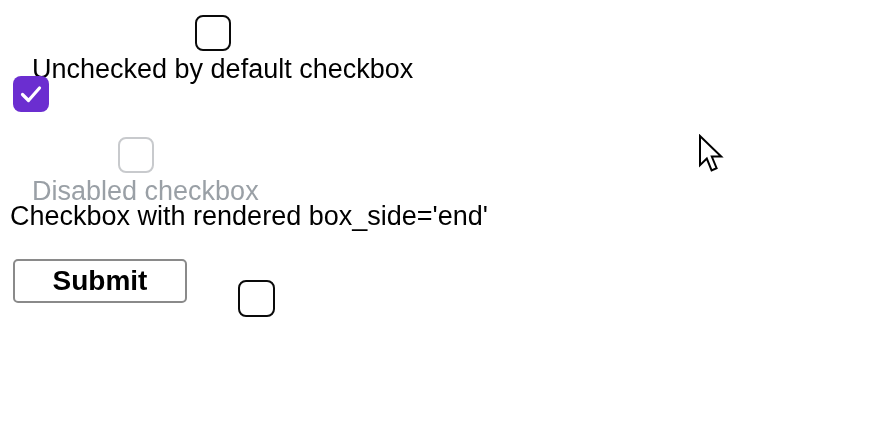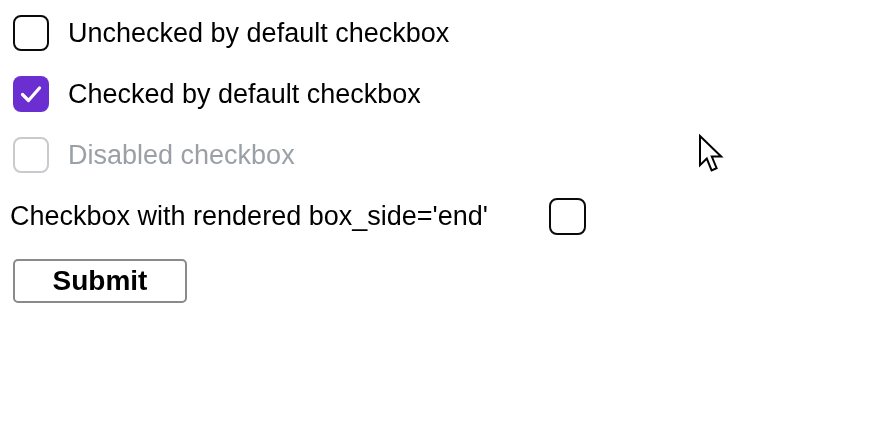--- a/index.html
+++ b/index.html
@@ -23,20 +23,21 @@
     font-family: "Liberation Sans", "DejaVu Sans", sans-serif;
   }
   .form { padding: 15px 0 0 13px; }
   .row {
     display: flex;
     align-items: center;
     height: 36px;
     margin-bottom: 25px;
     width: max-content;
     cursor: default;
+    flex-direction: column;
   }
   .box {
     width: 36px;
     height: 36px;
     border-radius: 8px;
     flex: none;
     position: relative;
     background: #fff;
   }
   .box.unchecked { border: 2.5px solid var(--checkbox-border); }
@@ -84,21 +85,20 @@
       <span class="box unchecked"></span>
       <span class="label">Unchecked by default checkbox</span>
     </label>
 
     <label class="row">
       <span class="box checked">
         <svg width="36" height="36" viewBox="0 0 36 36">
           <polyline points="9.5,18.5 15.5,24.5 26.5,12" fill="none" stroke="#ffffff" stroke-width="3.2" stroke-linecap="round" stroke-linejoin="round"></polyline>
         </svg>
       </span>
-      <span class="label">Checked by default checkbox</span>
     </label>
 
     <label class="row disabled-row">
       <span class="box disabled"></span>
       <span class="label">Disabled checkbox</span>
     </label>
 
     <label class="row end-row">
       <span class="label">Checkbox with rendered box_side='end'</span>
       <span class="box unchecked"></span>

